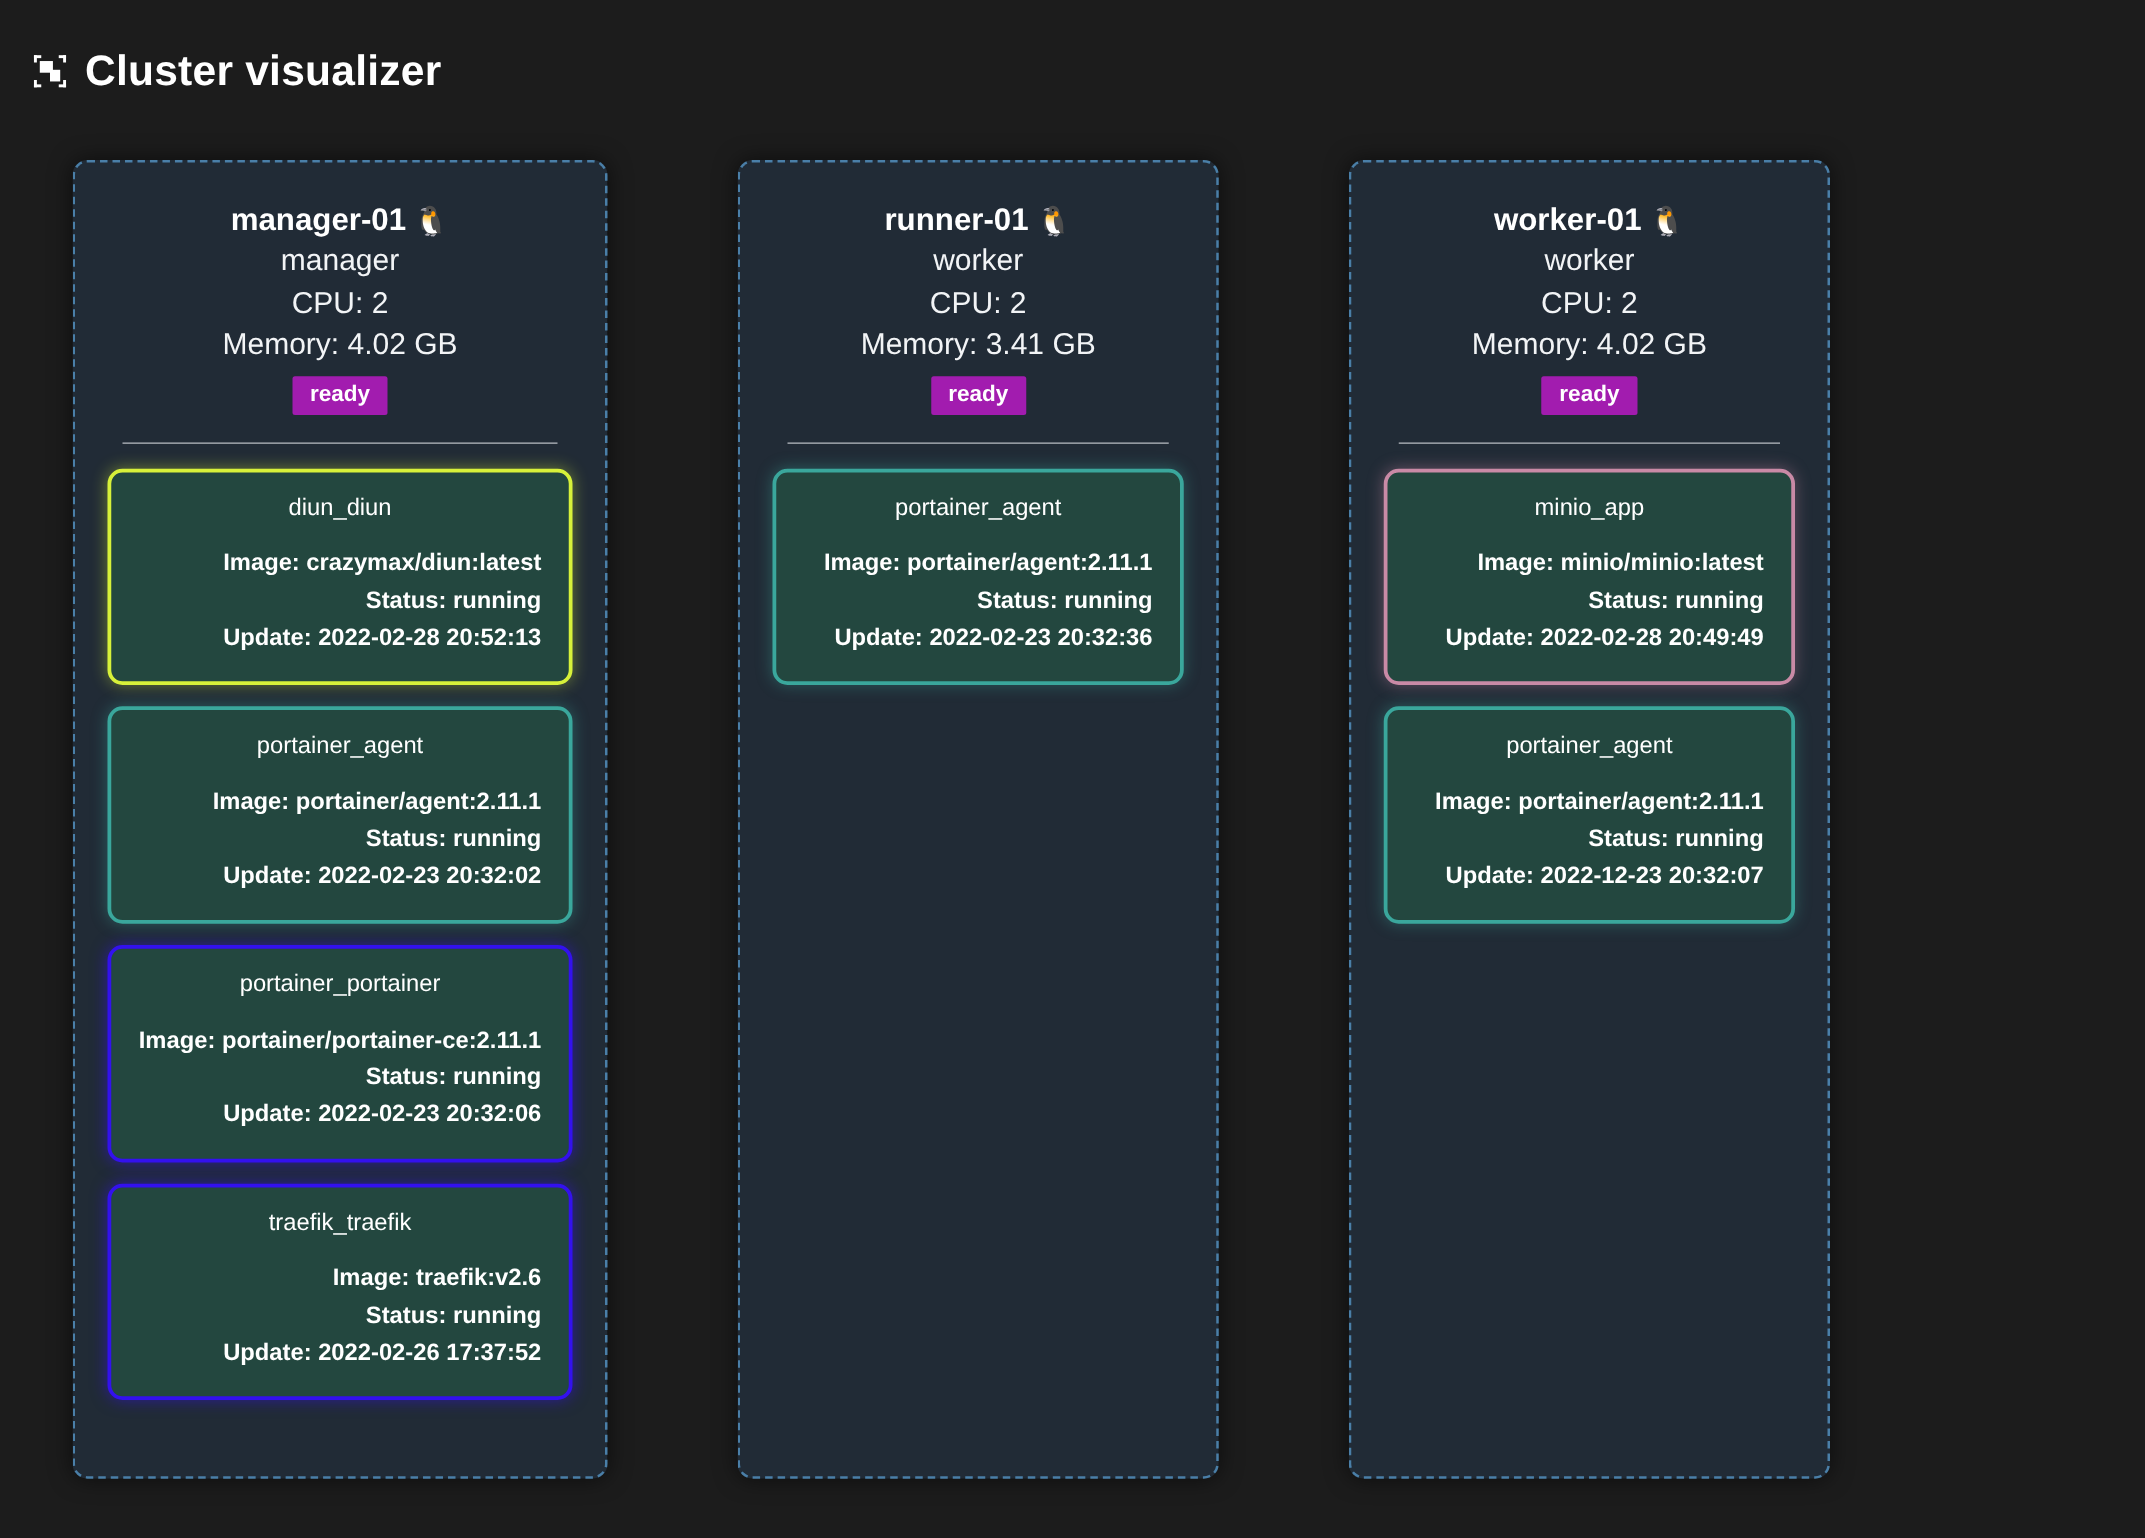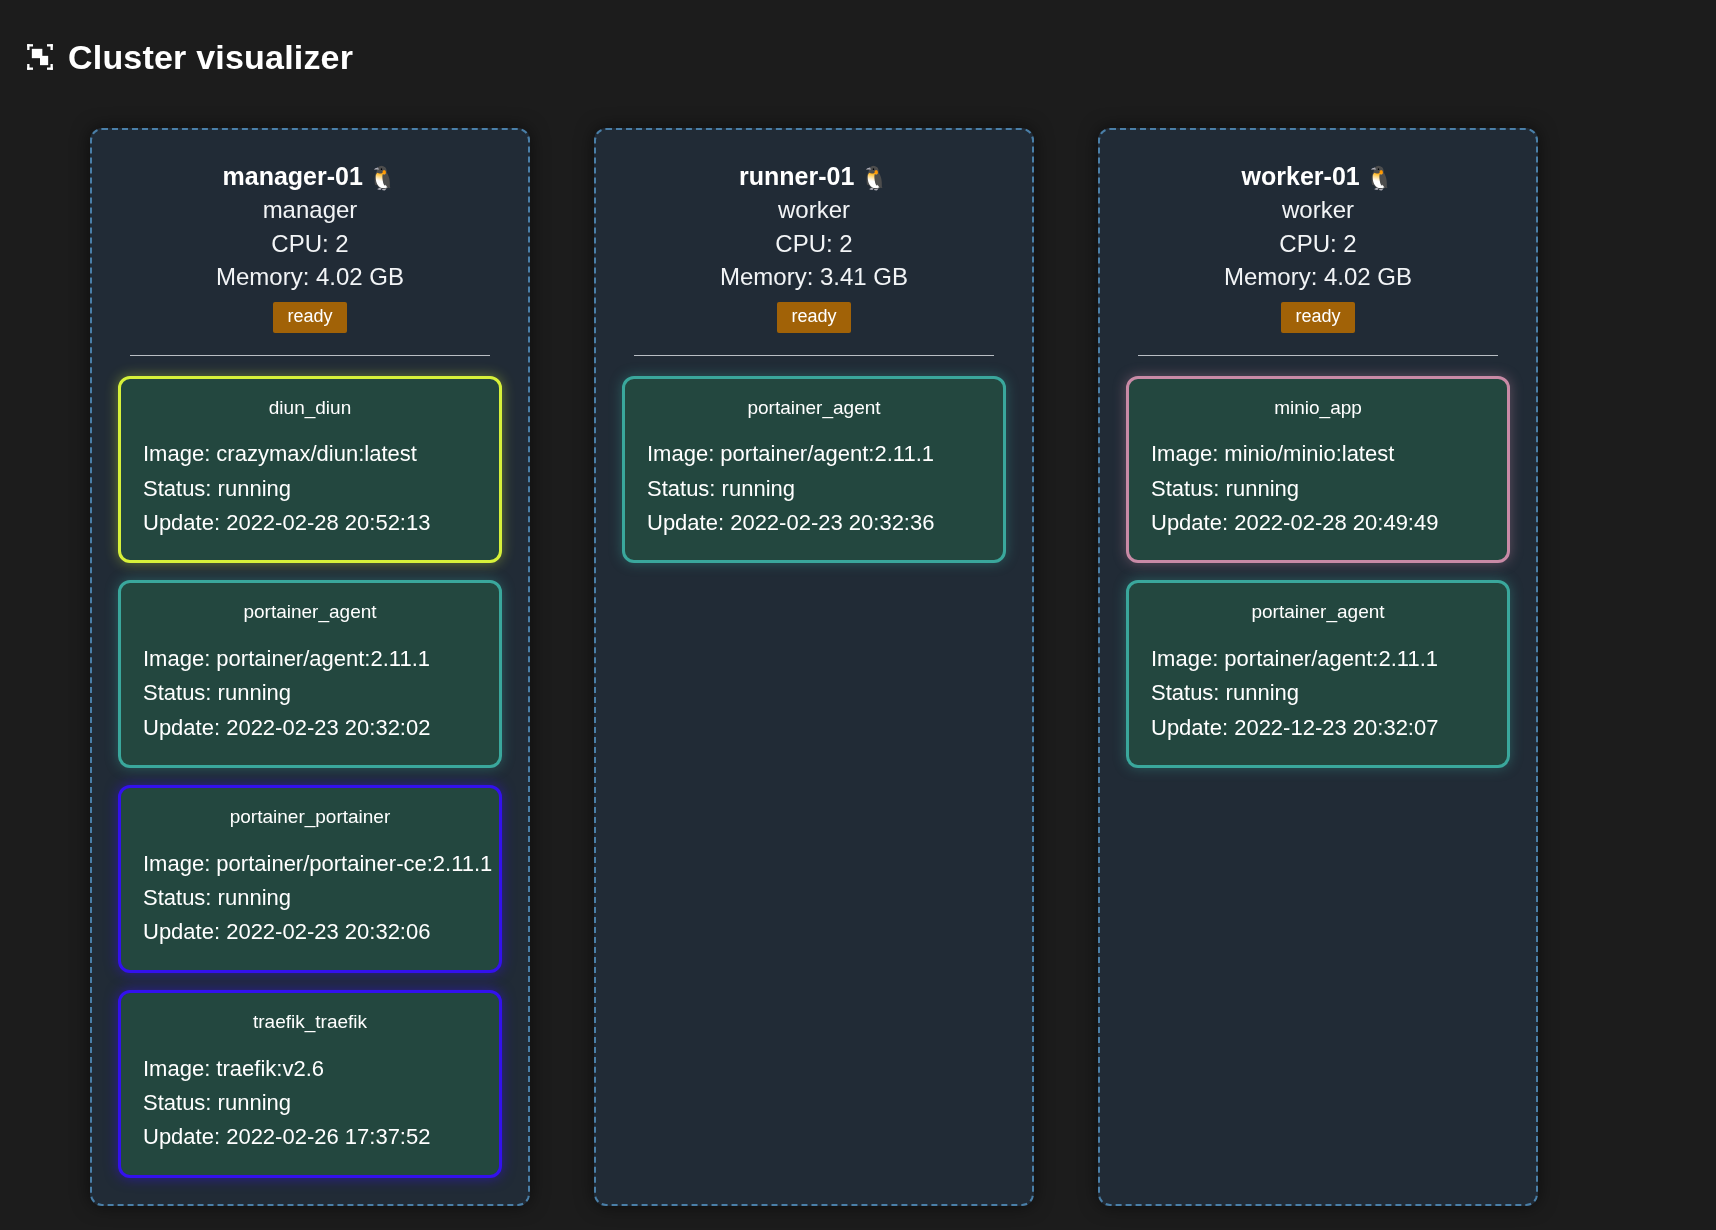--- a/index.html
+++ b/index.html
@@ -42,25 +42,25 @@
     font-weight: 700;
     letter-spacing: 0.2px;
     line-height: 1;
   }
 
   
   .cluster {
     position: absolute;
     left: 0;
     top: 128px;
-    width: 1716px;
+    width: 1464px;
     display: flex;
     justify-content: flex-start;
-    padding-left: 90px;
-    gap: 64px;
+    padding-left: 58px;
+    gap: 104px;
   }
 
   .node {
     width: 440px;
     min-height: 1055px;
     background: #212b36;
     border: 2px dashed #4a7fa8;
     border-radius: 12px;
     padding: 30px 26px 26px 26px;
     box-shadow: 0 0 18px rgba(0,0,0,0.55);
@@ -92,24 +92,24 @@
     color: #f2f4f6;
   }
 
   .node-status-wrap {
     margin-top: 9px;
     display: flex;
     justify-content: center;
   }
   .node-status {
     display: inline-block;
-    background: #a16207;
+    background: #a21caf;
     color: #ffffff;
     font-size: 18px;
-    font-weight: 400;
+    font-weight: 700;
     border-radius: 2px;
     padding: 5px 14px 6px 14px;
     line-height: 1.1;
   }
 
   .node-divider {
     margin: 22px 12px 20px 12px;
     height: 1px;
     background: #b9bec4;
     border: 0;
@@ -147,25 +147,26 @@
 
   .service-name {
     text-align: center;
     font-size: 19px;
     font-weight: 400;
     line-height: 1.2;
     margin-bottom: 18px;
     color: #ffffff;
   }
   .service-line {
-    font-size: 22px;
-    font-weight: 400;
+    font-size: 19px;
+    font-weight: 700;
     line-height: 1.56;
     color: #ffffff;
     white-space: nowrap;
+    text-align: right;
   }
 
   .spacer { flex: 1 1 auto; }
 </style>
 </head>
 <body>
 
 <div class="app">
 
   <div class="app-header">

